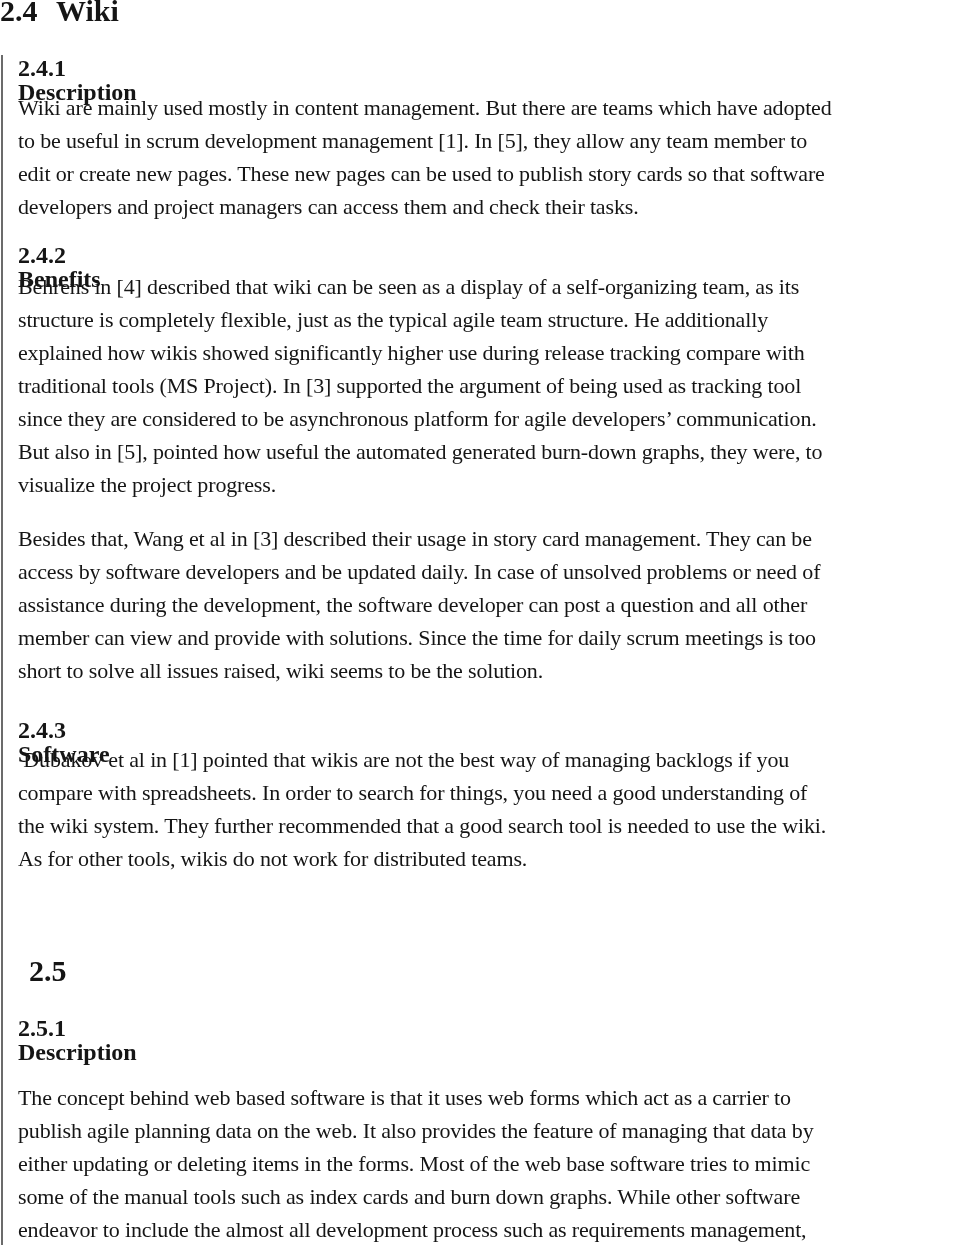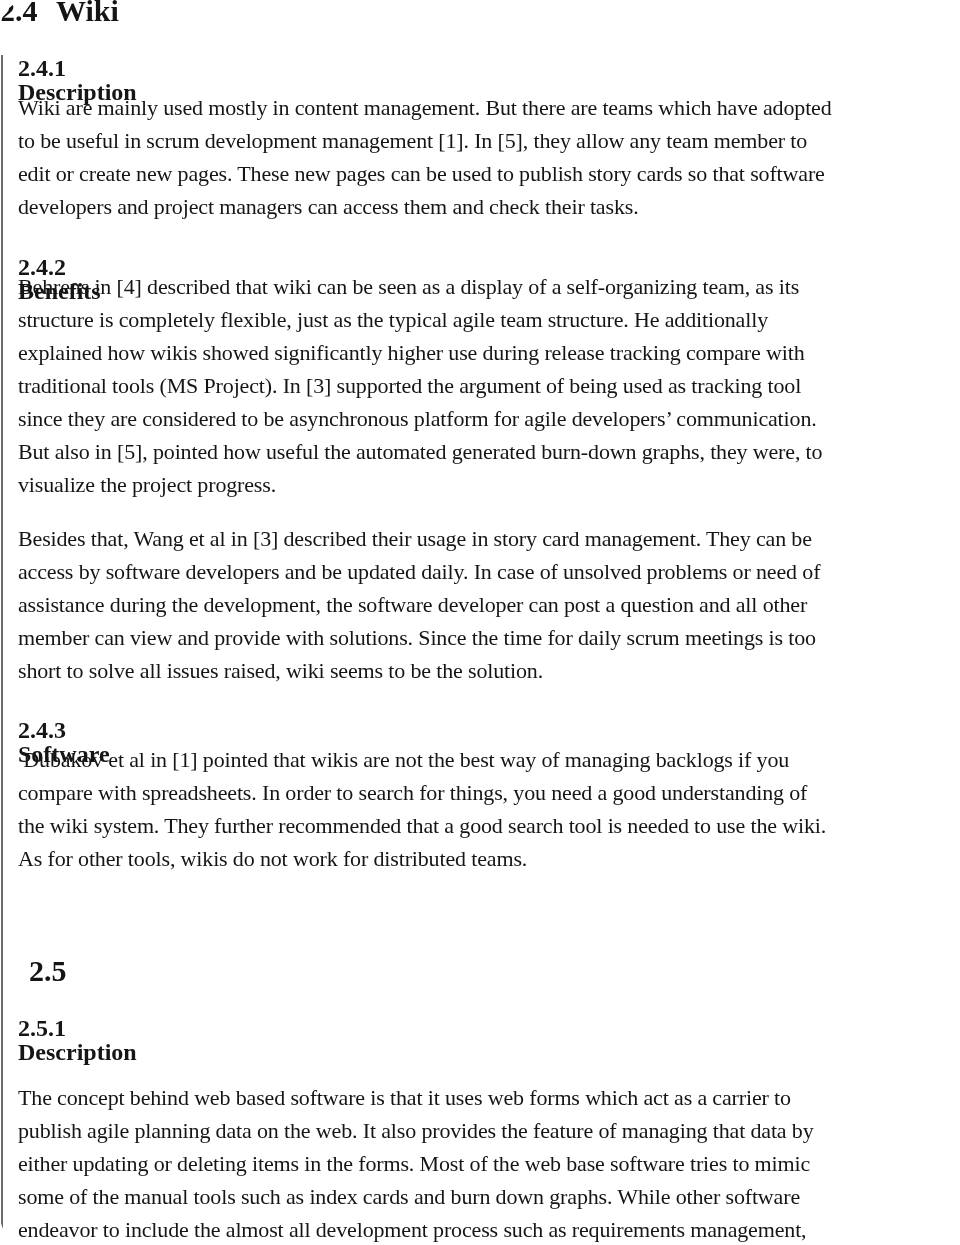--- a/index.html
+++ b/index.html
@@ -4,21 +4,20 @@
 <style>
   html, body { margin: 0; padding: 0; background: #ffffff; }
   .page {
     position: relative;
     width: 960px;
     height: 1245px;
     background: #ffffff;
     font-family: "Liberation Serif", "DejaVu Serif", serif;
     color: #151515;
     overflow: hidden;
-    border-radius: 29px;
   }
   .vline {
     position: absolute;
     left: 1px;
     top: 55px;
     width: 2px;
     height: 1190px;
     background: #3a3a3a;
     opacity: 0.75;
   }
@@ -50,21 +49,21 @@
     font-size: 22px;
     line-height: 33px;
     letter-spacing: -0.15px;
     white-space: pre-line;
     text-align: left;
   }
   
   #h1-wiki        { top: -4px; }
   #h2-241         { top: 56px; }
   #p-wiki-desc    { top: 91px; }
-  #h2-242         { top: 243px; margin-top: 12px; }
+  #h2-242         { top: 243px; }
   #p-benefits-1   { top: 270px; }
   #p-benefits-2   { top: 522px; }
   #h2-243         { top: 718px; }
   #p-drawbacks    { top: 743px; }
   #h1-web         { top: 956px; margin-left: 29px; }
   #h2-251         { top: 1016px; }
   #p-web-desc     { top: 1081px; }
 </style>
 </head>
 <body>

